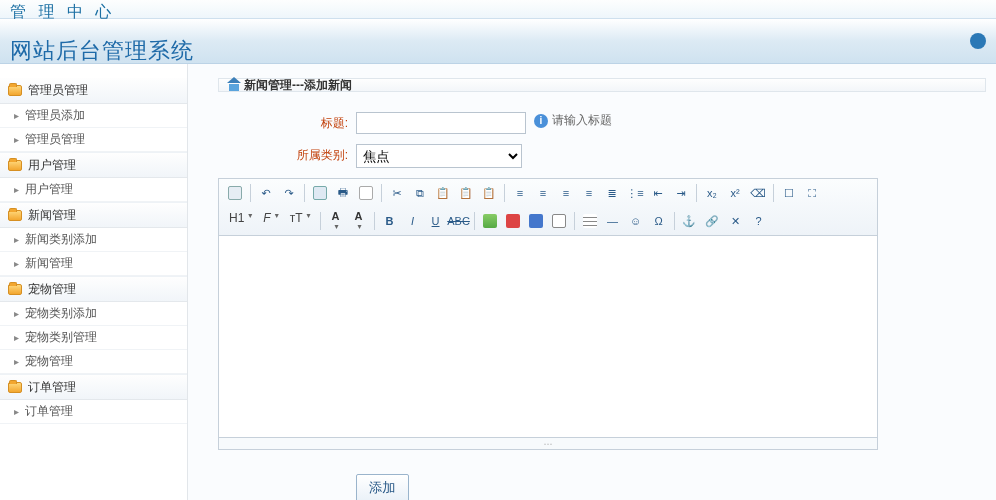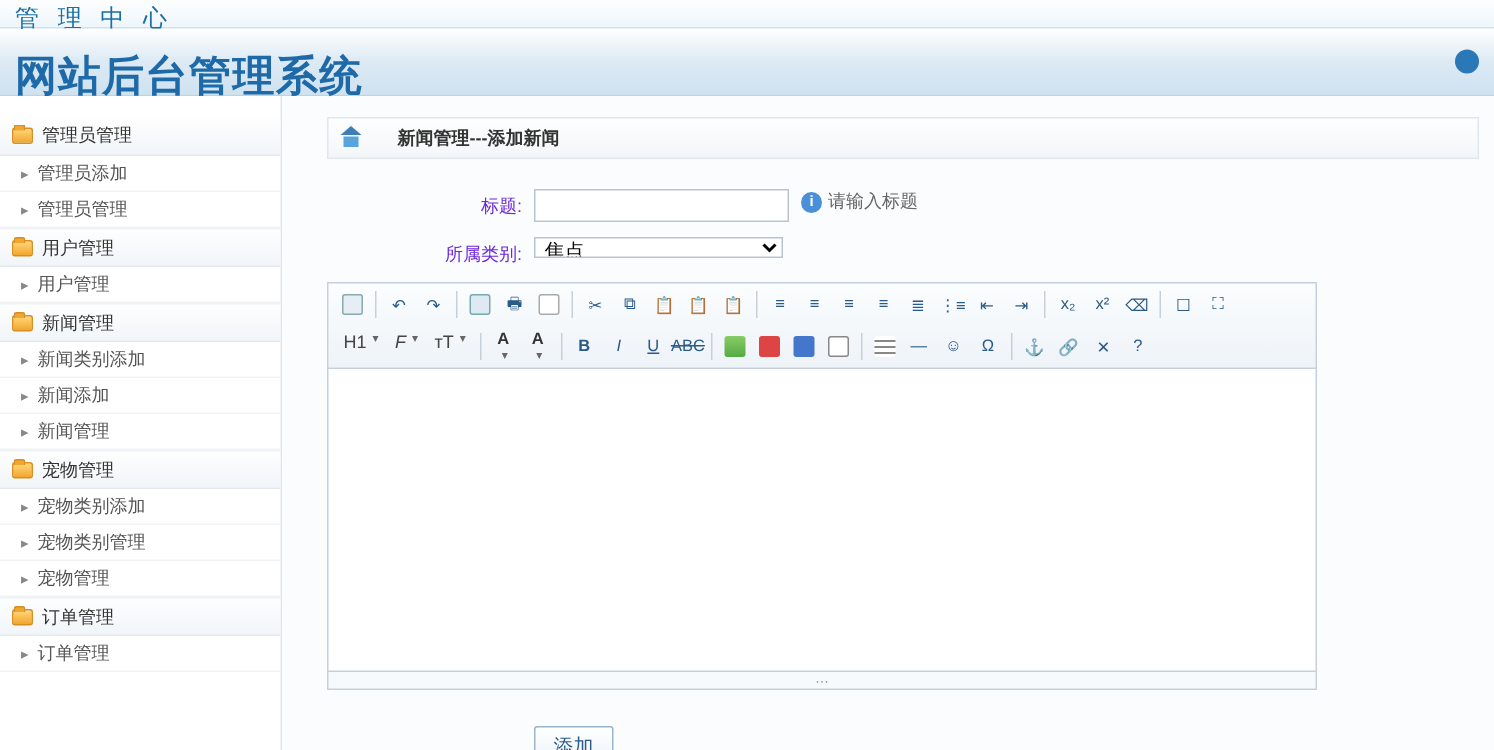--- a/index.html
+++ b/index.html
@@ -1,41 +1,41 @@
 <!DOCTYPE html>
 <html><head>
 <meta charset="utf-8">
 <style>
 * { margin: 0; padding: 0; box-sizing: border-box; }
 body { font-family: "Microsoft YaHei", Arial, sans-serif; font-size: 12px; background: #fafcfe; width: 996px; height: 500px; overflow: hidden; }
 .top-bar { height: 18px; padding: 2px 10px; color: #1b6fa3; font-size: 16px; letter-spacing: 4px; background: linear-gradient(#fdfefe,#eef6fb); }
 .header { height: 46px; background: linear-gradient(#fff,#dceaf4 50%,#cfe2f0); border-top: 1px solid #cfe0ee; border-bottom: 1px solid #bcd3e6; display: flex; align-items: center; padding: 0 10px; }
-.header-title { color: #1e6aa8; font-size: 28px; font-weight: bold; letter-spacing: 1px; margin-top: 20px; }
+.header-title { color: #1e6aa8; font-size: 22px; font-weight: normal; letter-spacing: 1px; margin-top: 20px; }
 .header-icon { margin-left: auto; width: 16px; height: 16px; border-radius: 50%; background: #2a78b6; position: relative; }
 .layout { display: flex; height: calc(500px - 64px); }
 .sidebar { width: 188px; border-right: 1px solid #e2e6ea; background: #fff; padding-top: 14px; overflow: hidden; }
 .group-hdr { display: flex; align-items: center; gap: 6px; height: 26px; padding: 0 8px; background: linear-gradient(#fefefe,#f1f5f9); border-top: 1px solid #eef2f6; border-bottom: 1px solid #e4e8ec; color: #333; cursor: pointer; }
 .group-hdr:first-child { border-top: none; }
 .folder-icon { width: 14px; height: 11px; background: linear-gradient(#ffd77a,#f2a62f); border: 1px solid #d68f22; border-radius: 2px; position: relative; }
 .folder-icon::before { content: ""; position: absolute; top: -3px; left: 0; width: 6px; height: 3px; background: #f2a62f; border: 1px solid #d68f22; border-bottom: none; border-radius: 2px 2px 0 0; }
 .group-items { }
 .item { display: flex; align-items: center; height: 24px; padding: 0 8px 0 14px; color: #555; cursor: pointer; border-bottom: 1px solid #f0f3f6; }
 .item::before { content: "▸"; color: #888; margin-right: 6px; font-size: 10px; }
 .main { flex: 1; padding: 14px 10px 10px 30px; }
-.breadcrumb { display: flex; align-items: center; gap: 24px; height: 28px; padding: 0 8px; border: 1px solid #dfe6ec; background: linear-gradient(#fefefe,#f3f6f9); color: #333; font-weight: bold; }
+.breadcrumb { display: flex; align-items: center; gap: 3px; height: 14px; padding: 0 8px; border: 1px solid #dfe6ec; background: linear-gradient(#fefefe,#f3f6f9); color: #333; font-weight: bold; }
 .home-icon { width: 14px; height: 12px; position: relative; }
 .home-icon::before { content: ""; position: absolute; bottom: 0; left: 2px; width: 10px; height: 7px; background: #5aa4dd; }
 .home-icon::after { content: ""; position: absolute; top: -2px; left: 0; border-left: 7px solid transparent; border-right: 7px solid transparent; border-bottom: 6px solid #3c7fb8; }
 .form-area { margin-top: 20px; }
 .form-row { display: flex; align-items: flex-start; margin-bottom: 10px; }
-.form-label { width: 138px; text-align: right; padding-right: 8px; padding-top: 3px; color: #6d28d9; }
+.form-label { width: 138px; text-align: right; padding-right: 8px; padding-top: 3px; color: #c2410c; }
 .text-input { width: 170px; height: 22px; border: 1px solid #b9c4cf; padding: 0 4px; background: #fff; }
 .hint { display: flex; align-items: center; gap: 4px; margin-left: 8px; color: #666; }
 .info-icon { width: 14px; height: 14px; border-radius: 50%; background: #4a90d9; color: #fff; font-size: 10px; font-weight: bold; display: flex; align-items: center; justify-content: center; }
-.select { height: 14px; border: 1px solid #b9c4cf; width: 166px; background: #fff; padding: 0 2px; }
+.select { height: 24px; border: 1px solid #b9c4cf; width: 166px; background: #fff; padding: 0 2px; }
 .editor-wrap { width: 660px; }
 .toolbar { border: 1px solid #c6d0da; background: linear-gradient(#fbfdfe,#eef3f8); padding: 4px 6px; display: flex; flex-wrap: wrap; gap: 3px; align-items: center; }
 .tb-btn { width: 20px; height: 20px; border: 1px solid transparent; display: flex; align-items: center; justify-content: center; font-size: 11px; color: #2a5a88; cursor: pointer; border-radius: 2px; }
 .tb-sep { width: 1px; height: 18px; background: #c6d0da; margin: 0 2px; }
 .tb-text { padding: 0 4px; height: 20px; display: flex; align-items: flex-start; gap: 2px; color: #444; cursor: pointer; }
 .tb-arrow::after { content: "▾"; font-size: 8px; color: #666; margin-left: 2px; }
 .tb-color { width: 20px; height: 20px; display: flex; flex-direction: column; align-items: center; justify-content: center; cursor: pointer; }
 .tb-color .letter { font-size: 11px; font-weight: bold; line-height: 1; }
 .tb-color .bar { width: 14px; height: 3px; }
 .editor-body { border: 1px solid #c6d0da; border-top: none; height: 202px; background: #fff; }
@@ -82,23 +82,20 @@
       </div>
       <div class="group-hdr">
         <span class="folder-icon"></span>
         <span>新闻管理</span>
       </div>
       <div class="group-items">
         <div class="item">
           <span>新闻类别添加</span>
         </div>
         <div class="item">
-          <span>新闻添加</span>
-        </div>
-        <div class="item">
           <span>新闻管理</span>
         </div>
       </div>
       <div class="group-hdr">
         <span class="folder-icon"></span>
         <span>宠物管理</span>
       </div>
       <div class="group-items">
         <div class="item">
           <span>宠物类别添加</span>

